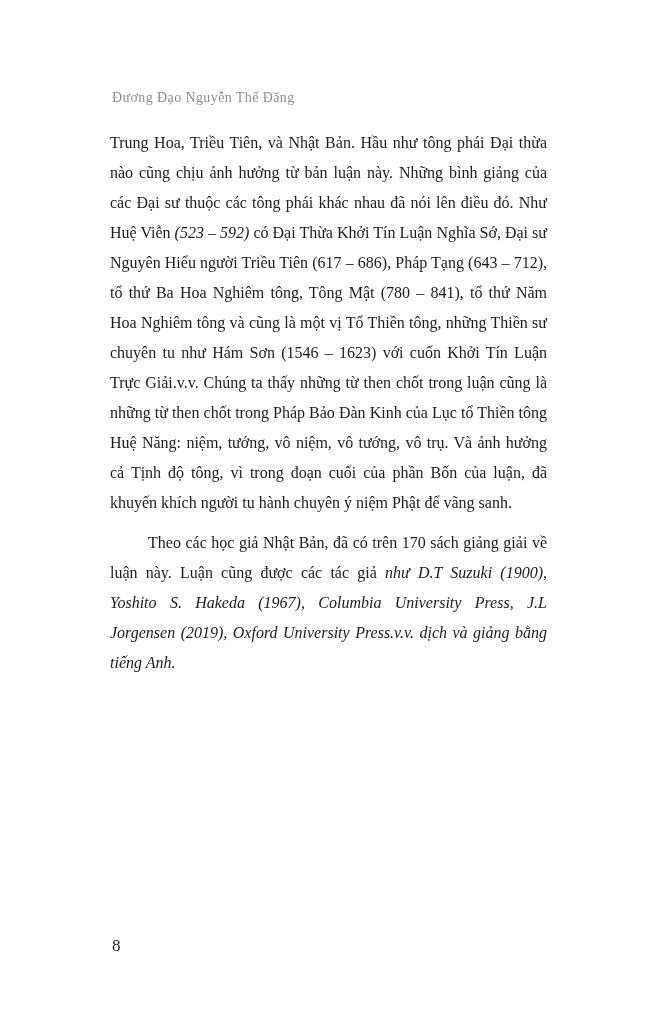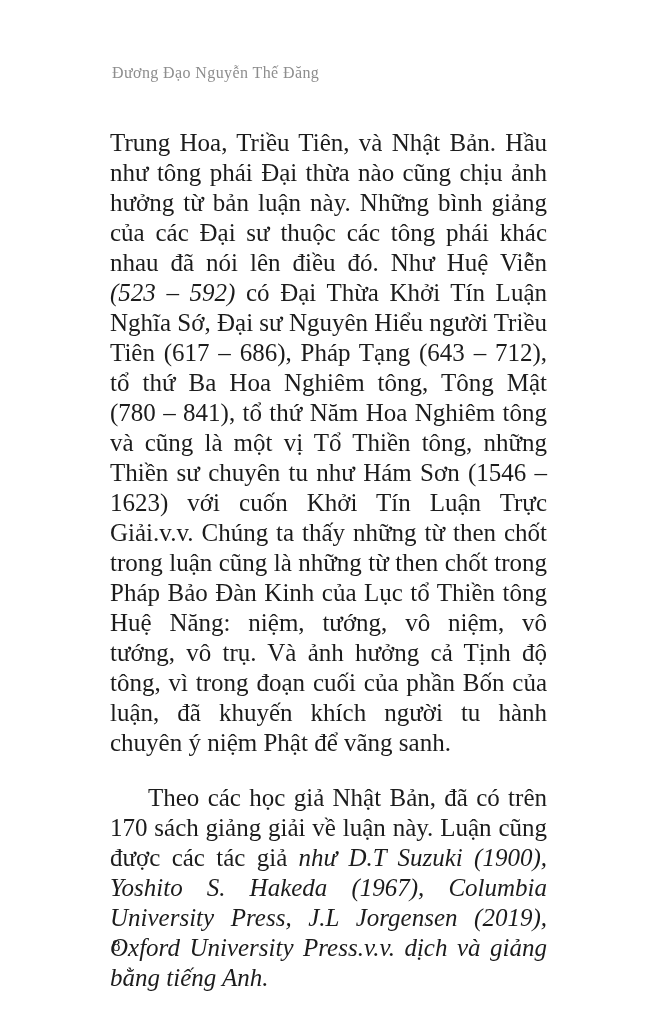--- a/index.html
+++ b/index.html
@@ -13,42 +13,42 @@
     overflow: hidden;
   }
   .page {
     position: relative;
     width: 646px;
     height: 1024px;
     background: #ffffff;
   }
   .running-header {
     position: absolute;
-    top: 64px;
+    top: 90px;
     left: 112px;
-    font-size: 16px;
+    font-size: 14px;
     color: #8d8d8d;
     letter-spacing: 0.4px;
     text-align: right;
   }
   .text-block {
     position: absolute;
     top: 128px;
     left: 110px;
     width: 437px;
   }
   .para {
     margin: 0;
-    font-size: 25px;
+    font-size: 16px;
     line-height: 30px;
     text-align: justify;
     text-justify: inter-word;
     color: #1c1c1c;
   }
-  .para + .para { margin-top: 25px; }
+  .para + .para { margin-top: 10px; }
   .para.indent { text-indent: 38px; }
   .italic { font-style: italic; }
   .page-footer {
     position: absolute;
     left: 112px;
     top: 936px;
   }
   .page-number {
     font-size: 17px;
     color: #222222;

